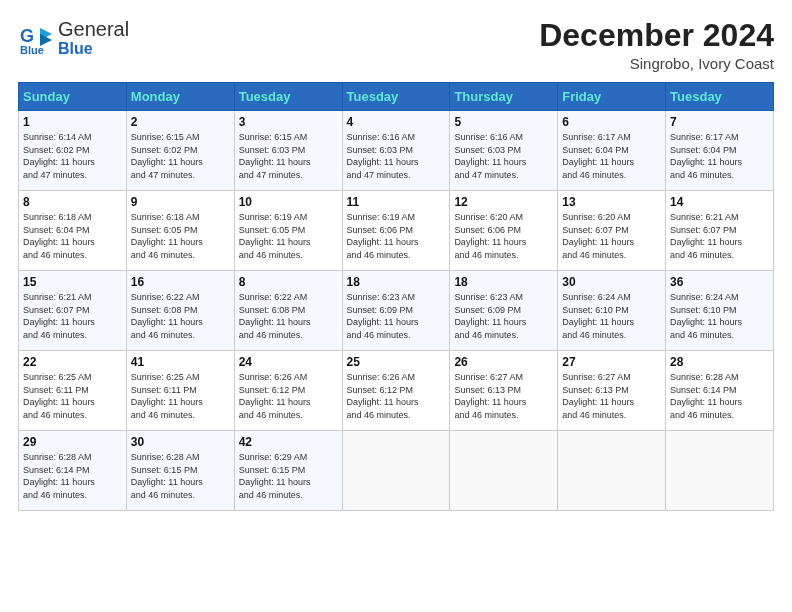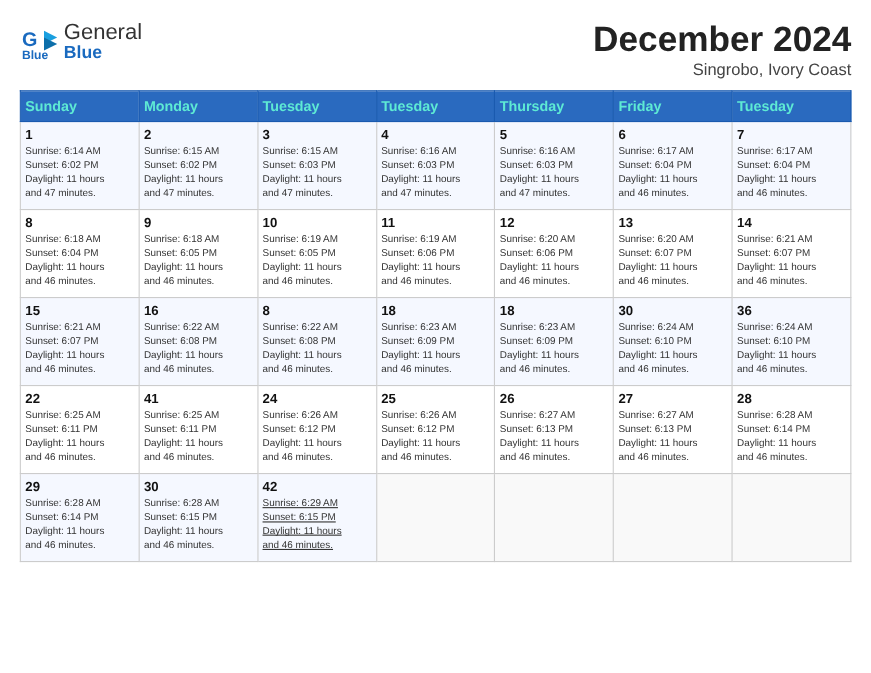--- a/index.html
+++ b/index.html
@@ -344,21 +344,21 @@
           </td>
           <td>
             <span class="day-num">30</span>
             <div class="day-info" style="white-space: pre-line;">Sunrise: 6:28 AM
 Sunset: 6:15 PM
 Daylight: 11 hours
 and 46 minutes.</div>
           </td>
           <td>
             <span class="day-num">42</span>
-            <div class="day-info" style="white-space: pre-line; text-decoration: underline;">Sunrise: 6:29 AM
+            <div class="day-info" style="white-space: pre-line;">Sunrise: 6:29 AM
 Sunset: 6:15 PM
 Daylight: 11 hours
 and 46 minutes.</div>
           </td>
           <td class="empty-cell"></td>
           <td class="empty-cell"></td>
           <td class="empty-cell"></td>
           <td class="empty-cell"></td>
         </tr>
       </tbody>

